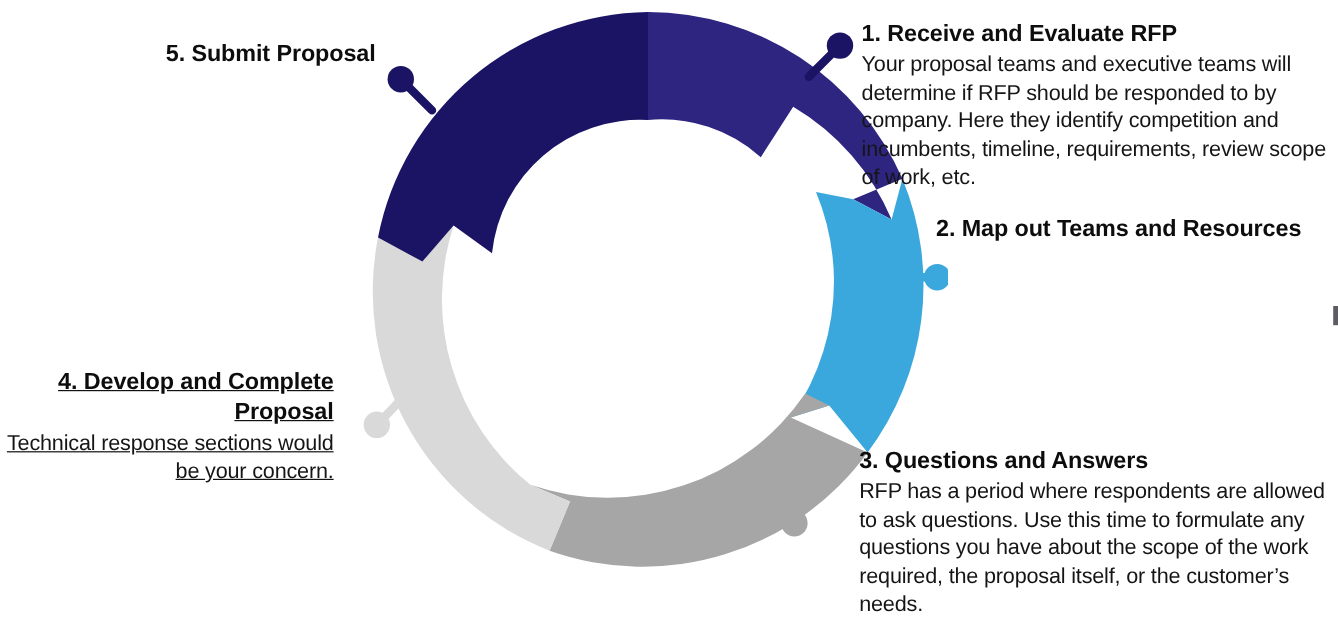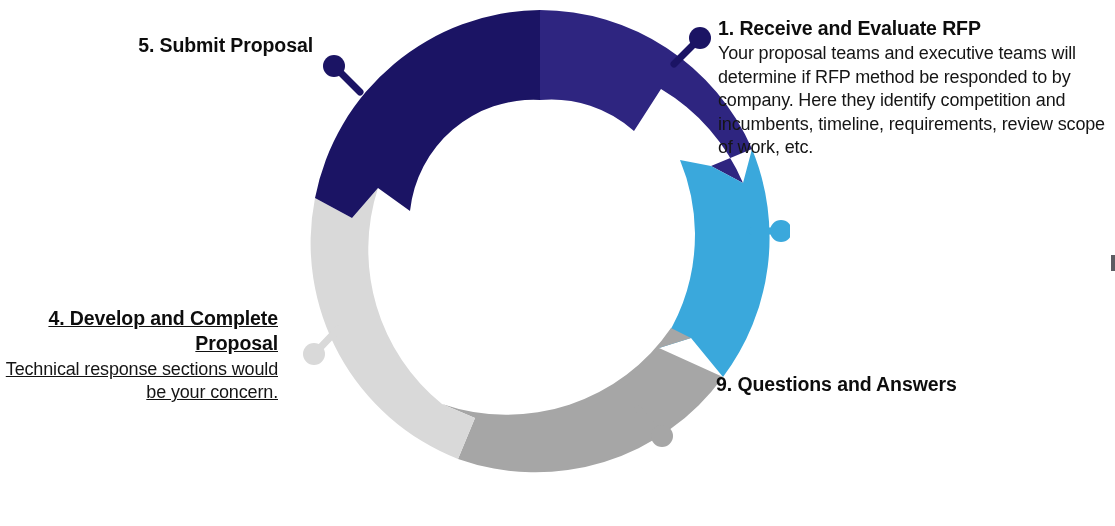--- a/index.html
+++ b/index.html
@@ -140,28 +140,30 @@
 
     <g>
       <line x1="70" y1="100" x2="48" y2="78" stroke="#1B1464" stroke-width="7" stroke-linecap="round"></line>
       <circle cx="44" cy="74" r="11" fill="#1B1464"></circle>
     </g>
 
   </svg>
 
   <div class="callout align-left" id="callout-1">
     <p class="c-title">1. Receive and Evaluate RFP</p>
-    <p class="c-body">Your proposal teams and executive teams will determine if RFP method be responded to by company. Here they identify competition and incumbents, timeline, requirements, review scope of work, etc.</p>
+    <p class="c-body">Your proposal teams and executive teams will determine if RFP should be responded to by company. Here they identify competition and incumbents, timeline, requirements, review scope of work, etc.</p>
   </div>
 
   <div class="callout align-left" id="callout-2">
+    <p class="c-title">2. Map out Teams and Resources</p>
   </div>
 
   <div class="callout align-left" id="callout-3">
-    <p class="c-title">9. Questions and Answers</p>
+    <p class="c-title">3. Questions and Answers</p>
+    <p class="c-body">RFP has a period where respondents are allowed to ask questions. Use this time to formulate any questions you have about the scope of the work required, the proposal itself, or the customer’s needs.</p>
   </div>
 
   <div class="callout align-right" id="callout-4">
     <p class="c-title">4. Develop and Complete Proposal</p>
     <p class="c-body">Technical response sections would be your concern.</p>
   </div>
 
   <div class="callout align-right" id="callout-5">
     <p class="c-title">5. Submit Proposal</p>
   </div>

